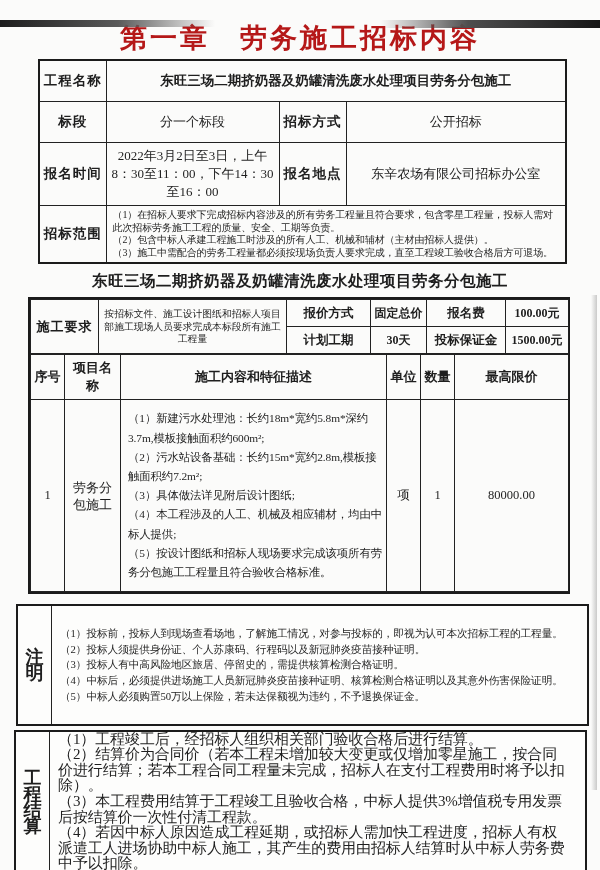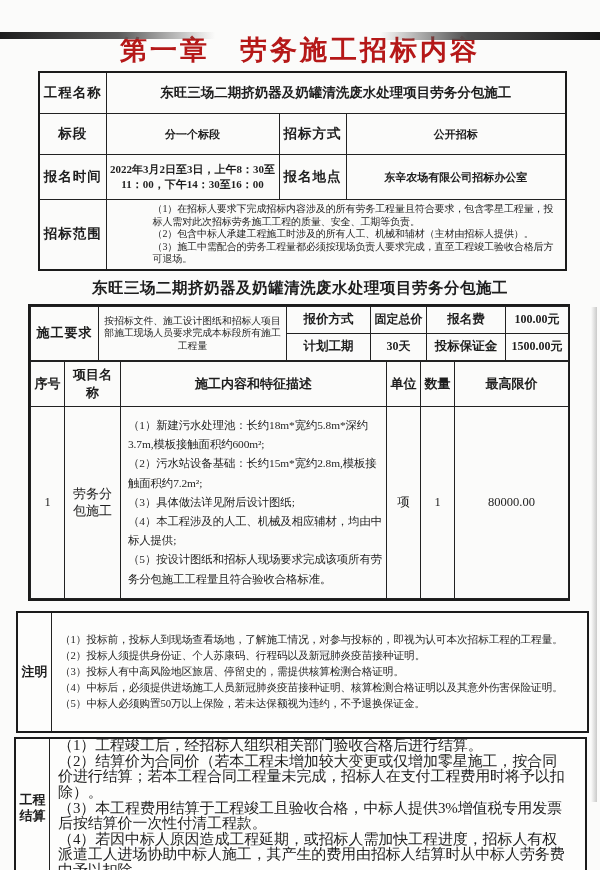--- a/index.html
+++ b/index.html
@@ -13,41 +13,41 @@
 
   
   .scan-left{position:absolute;top:0;left:0;width:215px;height:7px;
     background:linear-gradient(to right,#1d1d1d,#5a5a5a 55%,rgba(90,90,90,0) 100%);}
   .scan-right{position:absolute;top:0;right:0;width:220px;height:8px;
     background:linear-gradient(to left,#161616,#4e4e4e 60%,rgba(80,80,80,0) 100%);}
   .right-shadow{position:absolute;top:275px;right:3px;width:6px;height:495px;
     background:linear-gradient(to right,transparent,rgba(110,110,110,.35));}
 
   .title{
-    margin:32px 0 0;text-align:center;
+    margin:20px 0 0;text-align:center;
     font-size:27px;font-weight:bold;color:#b51818;letter-spacing:3px;
   }
   .date-line{
     width:565px;margin-top:5px;text-align:right;
     font-size:12.5px;font-weight:600;color:#b51818;letter-spacing:.5px;
   }
 
   table{border-collapse:collapse;table-layout:fixed;}
   td{border:1.5px solid #222;padding:4px 3px;vertical-align:middle;}
 
   
   .t1{width:527px;margin:3px 0 0 38px;border:2.5px solid #1b1b1b;}
   .t1 td{text-align:center;}
   .t1 .lbl{font-weight:bold;font-size:13.5px;letter-spacing:1px;}
-  .t1 .val{font-size:11px;font-weight:bold;}
+  .t1 .val{font-size:13px;}
   .t1 .bold{font-weight:bold;font-size:13.5px;}
   .r34 td{height:32px;}
   .r38 td{height:36px;}
   .scope-cell{text-align:left !important;padding:3px 4px 3px 6px !important;}
-  .scope-line{font-size:10px;line-height:12.6px;letter-spacing:-0.1px;margin-left:40px;}
+  .scope-line{font-size:10px;line-height:12.6px;letter-spacing:-0.1px;}
 
   
   .h2{margin-top:7px;text-align:center;font-size:15.5px;font-weight:bold;letter-spacing:.5px;}
 
   
   .t2wrap{width:538px;margin:5px 0 0 28px;border:2.5px solid #1b1b1b;}
   .t2a,.t2b{width:100%;}
   .t2a td,.t2b td{text-align:center;}
   .t2a .lblA{font-weight:bold;font-size:13px;letter-spacing:1px;}
   .t2a .descA{font-size:9.8px;line-height:12.5px;text-align:center;padding:1px 3px;}
@@ -58,21 +58,21 @@
   .name-cell{font-size:13px;line-height:17px;}
   .desc-cell{text-align:left !important;padding:4px 4px 4px 7px !important;}
   .desc-line{font-size:11.4px;line-height:19.2px;letter-spacing:-0.1px;}
   .num{font-size:12.5px;}
 
   
   .side-table{display:flex;border:2.5px solid #1b1b1b;background:#fdfdfc;}
   .t3{width:569px;margin:10px 0 0 16px;height:118px;}
   .t4{width:569px;margin:4px 0 0 14px;height:139px;}
   .side-lbl{flex:0 0 31px;border-right:1.5px solid #222;display:flex;align-items:center;justify-content:center;
-    font-weight:bold;font-size:13px;text-align:center;line-height:16px;padding:0 1px;}
+    font-weight:bold;font-size:18px;text-align:center;line-height:16px;padding:0 1px;}
   .side-body{flex:1;display:flex;flex-direction:column;justify-content:center;padding:2px 14px 2px 8px;}
   .t3 .note-line{font-size:10.7px;line-height:15.8px;letter-spacing:-0.1px;}
   .t4 .note-line{font-size:15px;line-height:15.6px;letter-spacing:-0.1px;}
 </style>
 </head>
 <body>
 
 <div class="page">
 
   <div class="scan-left"></div>

